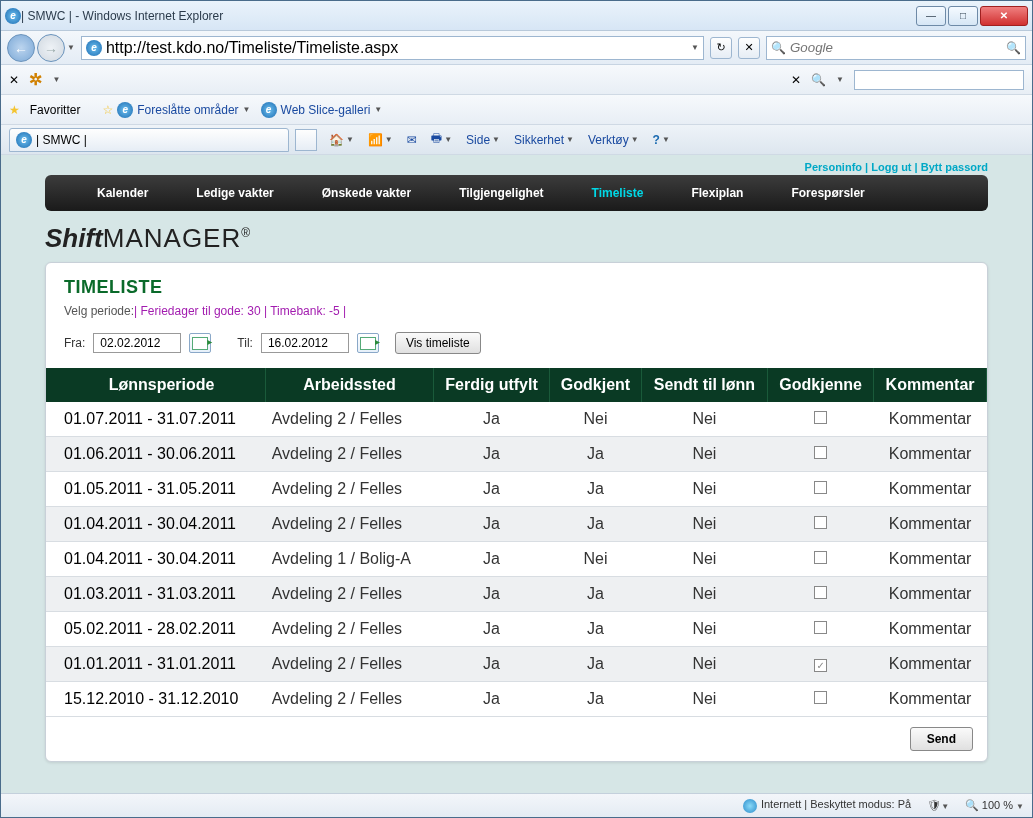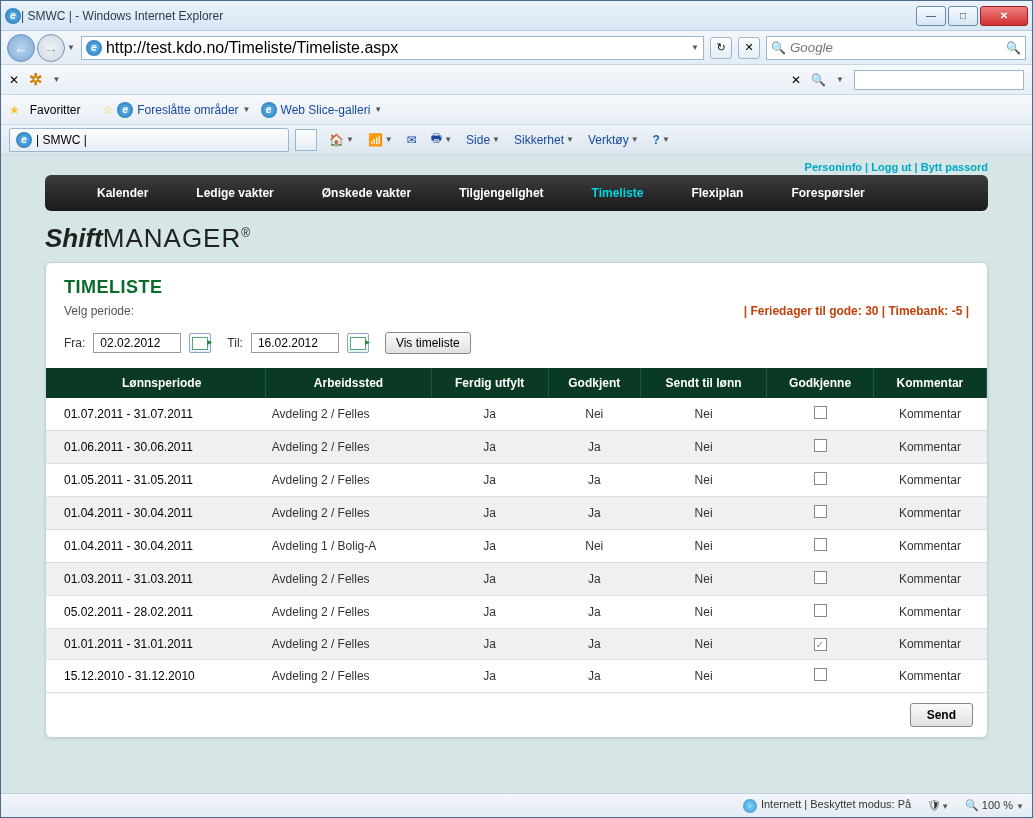--- a/index.html
+++ b/index.html
@@ -55,33 +55,33 @@
   .logo .reg { font-size:12px; vertical-align:super;}
   .login-info { text-align:right; font-size:11px; color:#444;}
   .login-info .label { color:#666;}
   .login-info .val { font-weight:bold; color:#222;}
   .login-info a { color:#00a8c6; font-weight:bold; text-decoration:none;}
   .mail-icon { display:inline-block; width:14px; height:10px; border:1px solid #888; background:#fff; vertical-align:middle; margin-left:4px; position:relative;}
   .mail-icon::after{content:""; position:absolute; left:0; right:0; top:0; height:0; border-left:7px solid transparent; border-right:7px solid transparent; border-top:5px solid #ccc;}
   
   .panel { margin: 0 44px 20px; background:#fff; border:1px solid #c8d0d8; border-radius:6px; padding:0; box-shadow: 0 1px 3px rgba(0,0,0,0.1);}
   .panel-title { padding:14px 18px 6px; color:#0a6a2a; font-weight:bold; font-size:18px; letter-spacing:0.5px;}
-  .panel-sub { padding:0 18px 8px; display:flex; justify-content:space-between; align-items:center;}
+  .panel-sub { padding:0 18px 8px; display:flex; align-items:center;}
   .panel-sub .left { color:#555;}
-  .panel-sub .right { font-weight:bold; color:#c2410c;margin-left:8px;}
+  .panel-sub .right { font-weight:normal; color:#a21caf;}
   
   .date-row { padding: 6px 18px 14px; display:flex; align-items:center; gap:8px;}
   .date-row label { color:#333;}
   .date-input { border:1px solid #999; padding:2px 6px; width:88px; font-size:12px; background:#fff;}
   .cal-icon { width:22px; height:20px; background:linear-gradient(#fff,#e6f0fa); border:1px solid #8aa8c8; border-radius:2px; display:inline-flex; align-items:center; justify-content:center; position:relative;}
   .cal-icon::before{content:""; width:14px; height:11px; background:#fff; border:1px solid #5a7; position:absolute;}
   .cal-icon::after{content:"▸"; color:#2a8a3a; font-size:10px; position:absolute; right:-2px; top:2px;}
   .btn { border:1px solid #888; background:linear-gradient(#fafafa,#e0e0e0); padding:3px 10px; border-radius:3px; cursor:pointer; font-size:12px;}
   
-  table.data { width:100%; border-collapse:collapse; font-size:12px;}
+  table.data { width:100%; border-collapse:collapse; font-size:16px;}
   table.data thead th { background:#0a3a24; color:#fff; font-weight:bold; padding:8px 6px; text-align:center; border-right:1px solid #1a5a3a;}
   table.data thead th:first-child { padding-left:18px;}
   table.data tbody td { padding:8px 6px; border-bottom:1px solid #d8dde2; text-align:center; color:#333;}
   table.data tbody tr:nth-child(even) td { background:#eef0f2;}
   table.data tbody td:first-child { text-align:left; padding-left:18px;}
   table.data tbody td:nth-child(2) { text-align:left;}
   table.data tbody td.period a { color:#000000; text-decoration:none;}
   .chk { width:13px; height:13px; border:1px solid #888; background:#fff; display:inline-block;}
   .chk.checked::after{content:"✓"; font-size:10px; color:#888; display:block; line-height:11px;}
   .comment-link { color:#333;}
@@ -218,21 +218,21 @@
       <div class="panel">
         <div class="panel-title">TIMELISTE</div>
         <div class="panel-sub">
           <div class="left">Velg periode:</div>
           <div class="right">| Feriedager til gode: 30 | Timebank: -5 |</div>
         </div>
         <div class="date-row">
           <label>Fra:</label>
           <input class="date-input" type="text" value="02.02.2012" style="">
           <span class="cal-icon"></span>
-          <label style="margin-left:8px;">Til:</label>
+          <label style="margin-left:18px;">Til:</label>
           <input class="date-input" type="text" value="16.02.2012" style="">
           <span class="cal-icon"></span>
           <button class="btn" style="margin-left:8px;">Vis timeliste</button>
         </div>
 
         <table class="data">
           <thead>
               <tr id="thead-row">
                 <th>Lønnsperiode</th>
                 <th>Arbeidssted</th>

